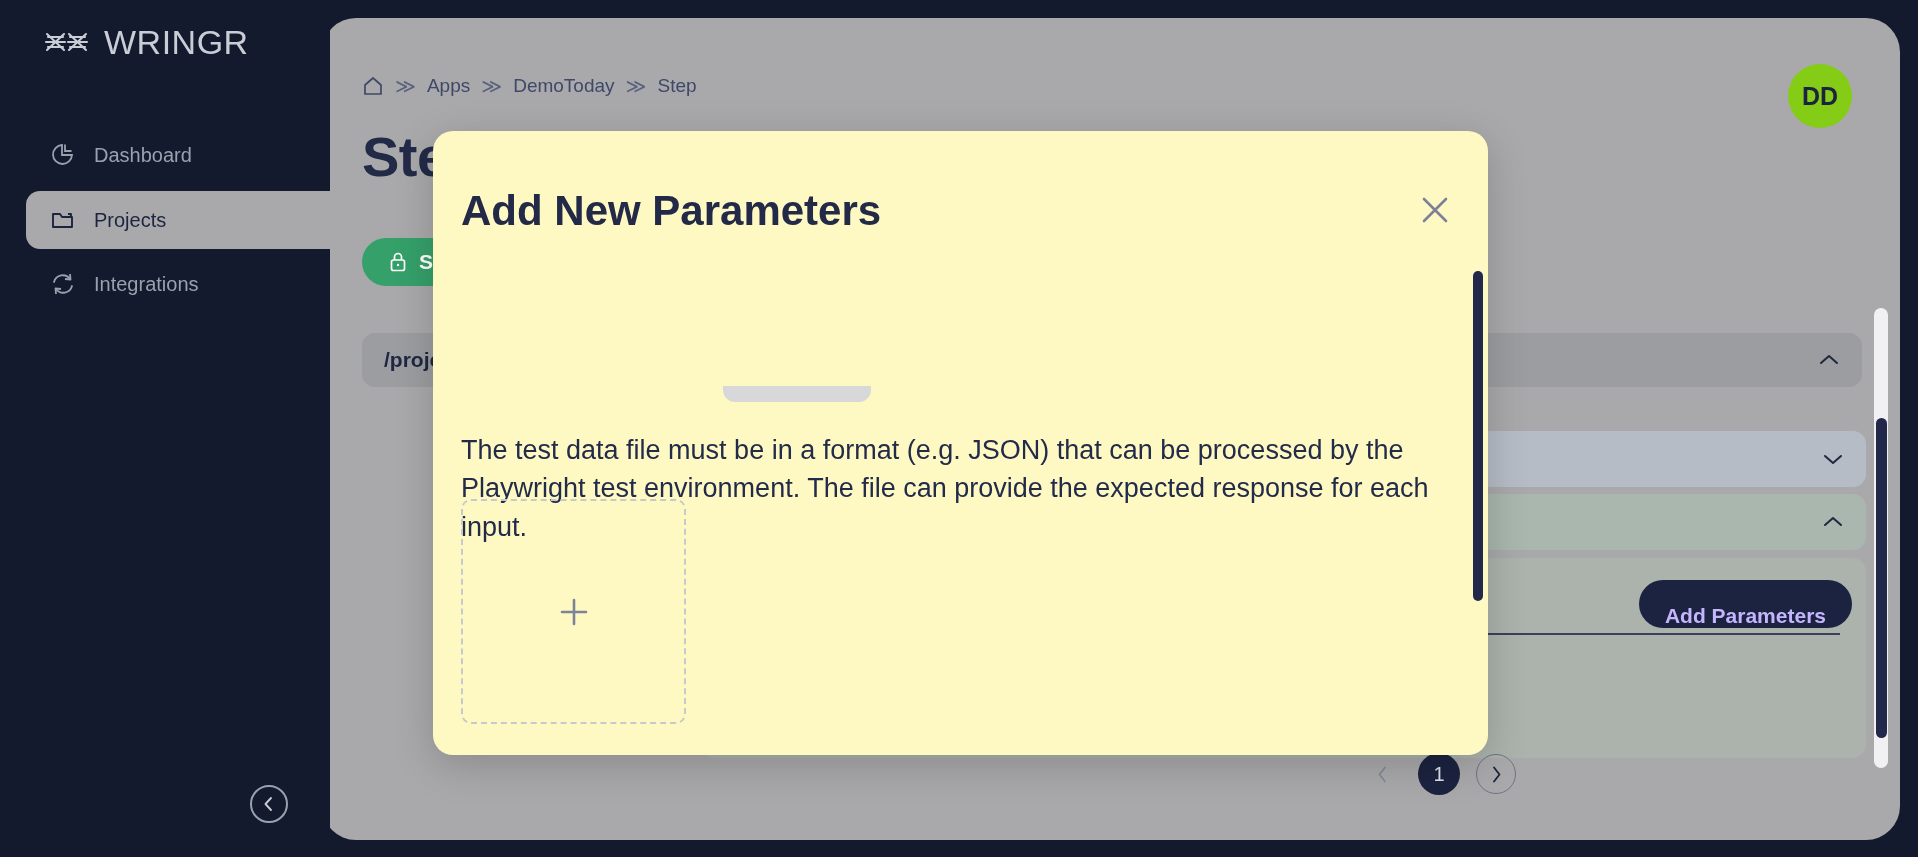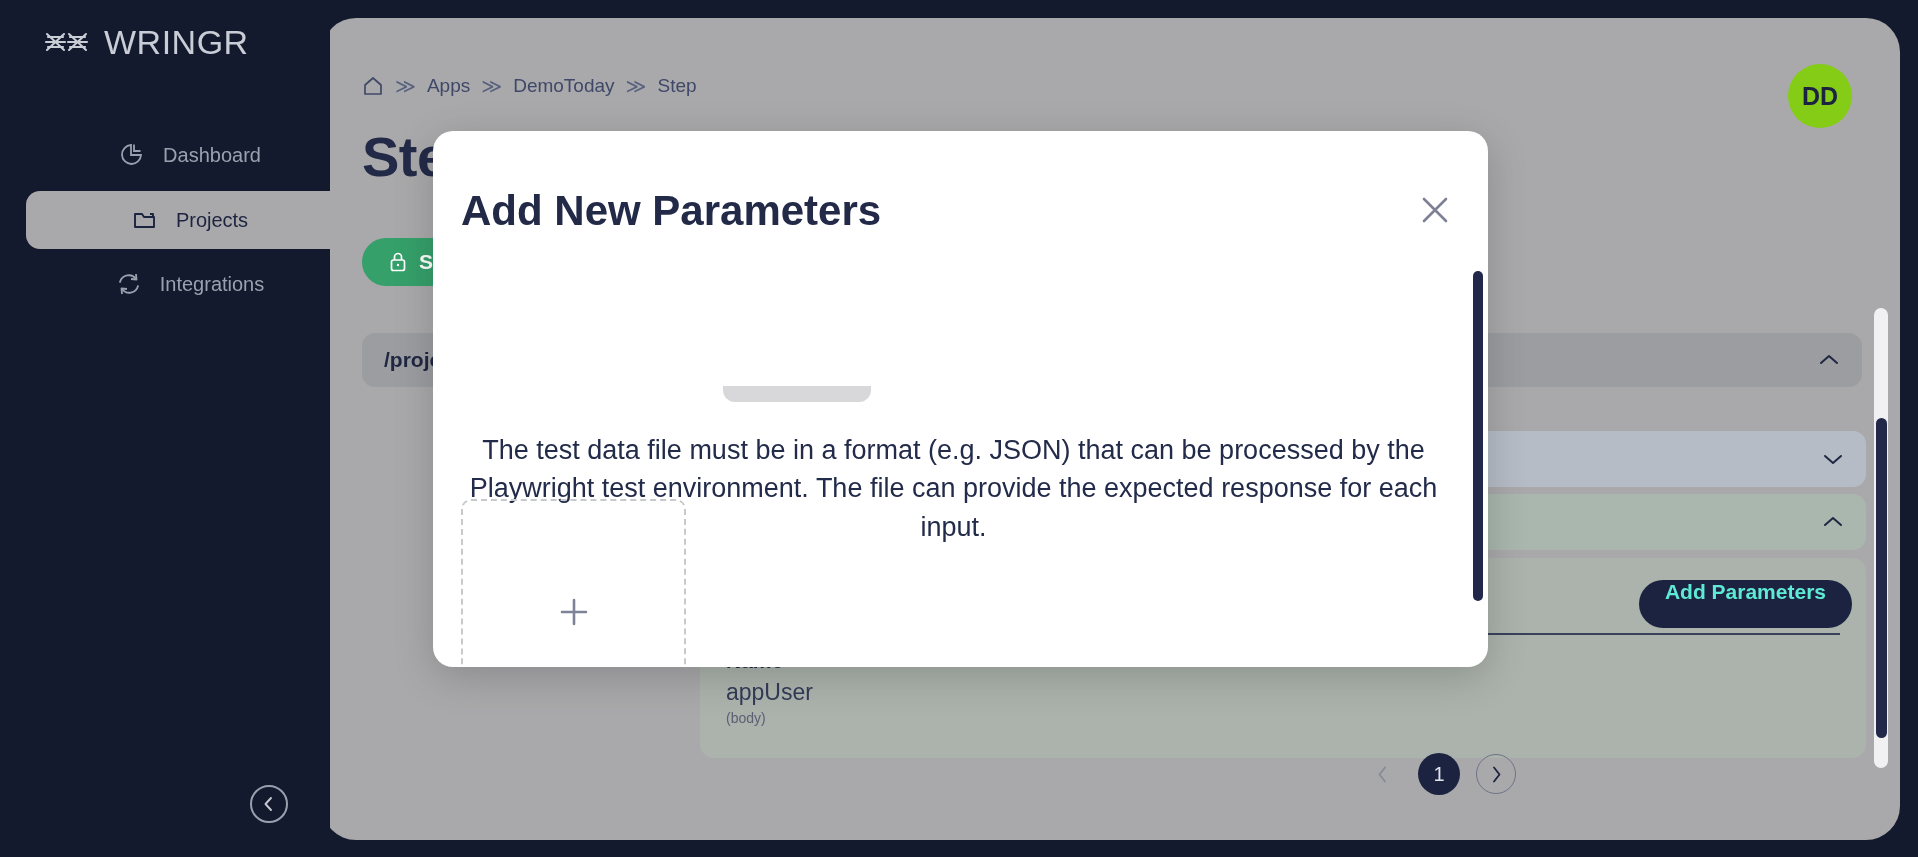--- a/index.html
+++ b/index.html
@@ -21,21 +21,21 @@
     display: flex; align-items: center; gap: 14px;
   }
   .brand-logo { width: 46px; height: 40px; }
   .brand-name {
     font-size: 34px; font-weight: 400; color: #c9cdd6; letter-spacing: 0.5px;
   }
   .nav { position: absolute; left: 0; top: 126px; width: 330px; }
   .nav-item {
     position: relative; display: flex; align-items: center; gap: 18px;
     height: 58px; margin: 0 0 6px 0; padding-left: 50px;
-    color: #9aa1ae; font-size: 20px; cursor: pointer; justify-content: center;
+    color: #9aa1ae; font-size: 20px; cursor: pointer;
   }
   .nav-item .nav-icon { width: 26px; height: 26px; display: block; flex: 0 0 26px; }
   .nav-item.active {
     background: #a9a9ab; color: #1d2440; font-weight: 400;
     border-radius: 14px 0 0 14px; margin-left: 26px; padding-left: 24px;
     width: 304px;
     margin-top: 7px;
   }
   .collapse-btn {
     position: absolute; left: 250px; top: 785px;
@@ -111,22 +111,22 @@
     background: #abb3ac; border-radius: 14px; padding: 22px 26px;
   }
   .param-card h3 { font-size: 34px; font-weight: 700; color: #222a47; }
   .param-divider { height: 2px; background: #3a4159; margin: 14px 0 14px 0; }
   .param-name-label { font-size: 21px; font-weight: 700; color: #222a47; }
   .param-value { font-size: 23px; color: #333b58; margin-top: 6px; }
   .param-sub { font-size: 14px; color: #5b6075; margin-top: 4px; }
   .add-param-btn {
     position: absolute; right: 48px; top: 562px;
     height: 48px; padding: 0 26px; border-radius: 24px;
-    background: #1c2340; color: #5eead4; font-size: 21px; font-weight: 700;
-    display: flex; align-items: flex-start; cursor: pointer; border: none;
+    background: #1c2340; color: #c4b5fd; font-size: 21px; font-weight: 700;
+    display: flex; align-items: flex-end; cursor: pointer; border: none;
     font-family: "Liberation Sans", sans-serif;
   }
 
   .pagination {
     position: absolute; left: 1040px; top: 735px;
     display: flex; align-items: center; gap: 16px;
   }
   .pg-arrow {
     width: 40px; height: 40px; border-radius: 50%;
     display: flex; align-items: center; justify-content: center;
@@ -146,25 +146,24 @@
     position: absolute; right: 12px; top: 290px; width: 14px; height: 460px;
     background: #f1f1f3; border-radius: 7px;
   }
   .panel-scroll-thumb {
     position: absolute; right: 13px; top: 400px; width: 11px; height: 320px;
     background: #21284a; border-radius: 6px; cursor: pointer;
   }
 
   
   #modal {
-    position: absolute; left: 433px; top: 131px; width: 1055px; height: 536px;
-    background: #ffffff; border-radius: 20px; z-index: 10;
+    position: absolute; left: 433px; top: 131px; width: 1055px; height: 624px;
+    background: #fef9c3; border-radius: 20px; z-index: 10;
     box-shadow: 0 10px 40px rgba(0,0,0,0.18);
     overflow: hidden;
-    text-align: center;
   }
   .modal-title {
     position: absolute; left: 28px; top: 56px;
     font-size: 42px; font-weight: 700; color: #222a47;
   }
   .modal-close {
     position: absolute; right: 36px; top: 62px;
     width: 34px; height: 34px; cursor: pointer;
   }
   .ghost-bar {

